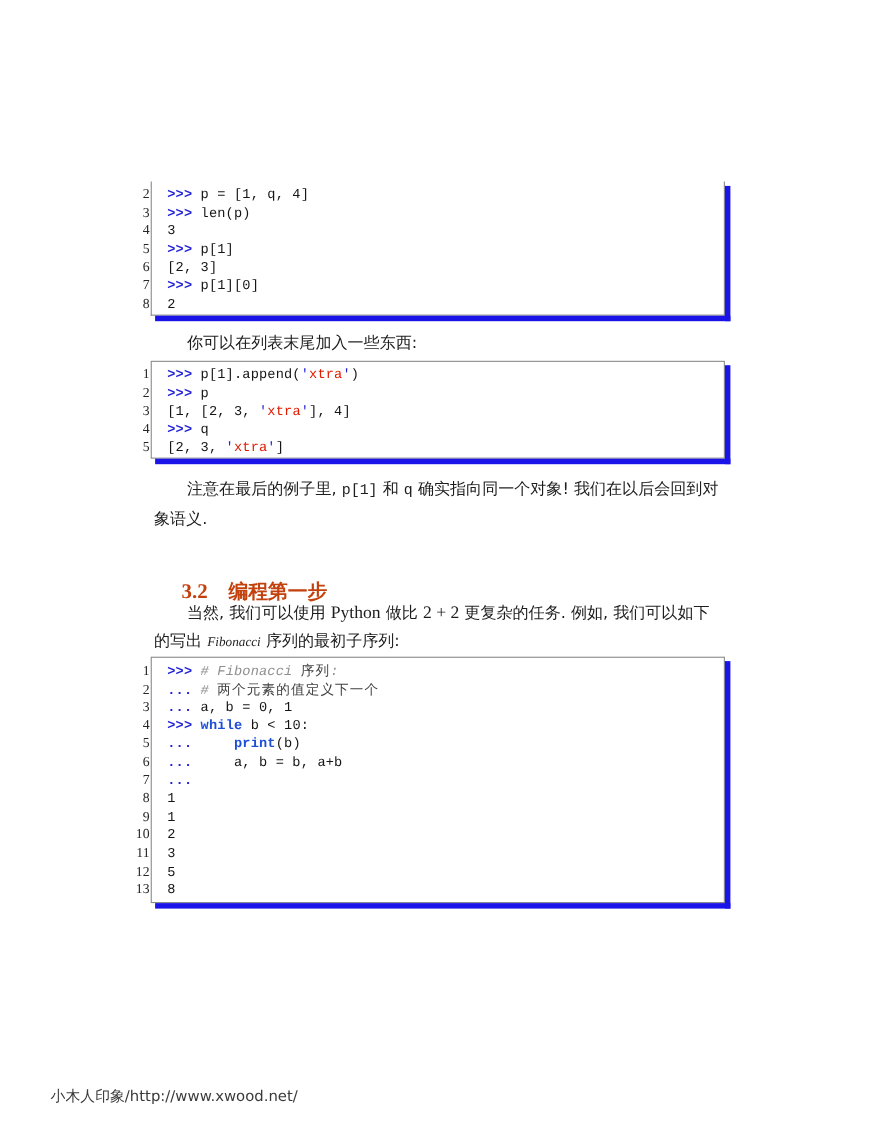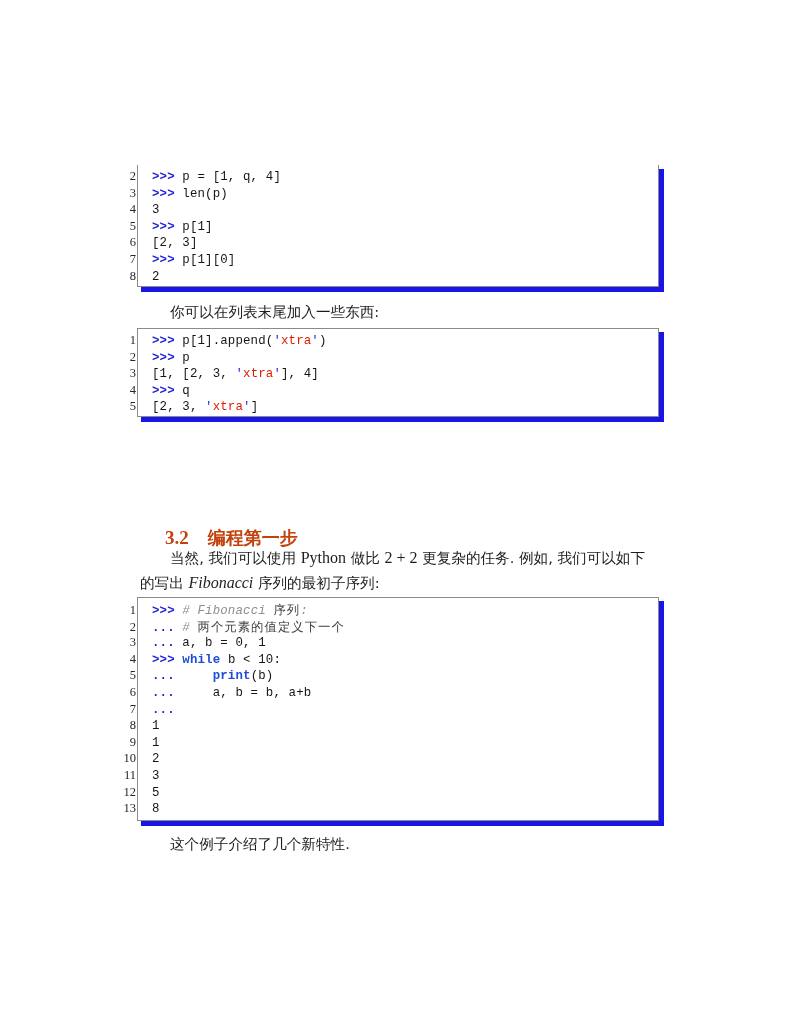--- a/index.html
+++ b/index.html
@@ -130,21 +130,21 @@
     width: 515px;
     left: 140px;
   }
   .para .lat {
     font-family: "Liberation Serif", serif;
     font-size: 16px;
   }
   .para .ital {
     font-family: "Liberation Serif", serif;
     font-style: italic;
-    font-size: 16px;
+    font-size: 12px;
   }
   .para .mono {
     font-family: "Liberation Mono", monospace;
     font-size: 13.6px;
   }
   .indent { text-indent: 30px; }
 
   
   .section-head {
     position: absolute;
@@ -206,20 +206,23 @@
           <div class="code-row"><span class="lineno">2</span><span class="codetext"><span class="tok-prompt">&gt;&gt;&gt;</span> p</span></div>
           <div class="code-row"><span class="lineno">3</span><span class="codetext">[1, [2, 3, <span class="tok-quote">'</span><span class="tok-str">xtra</span><span class="tok-quote">'</span>], 4]</span></div>
           <div class="code-row"><span class="lineno">4</span><span class="codetext"><span class="tok-prompt">&gt;&gt;&gt;</span> q</span></div>
           <div class="code-row"><span class="lineno">5</span><span class="codetext">[2, 3, <span class="tok-quote">'</span><span class="tok-str">xtra</span><span class="tok-quote">'</span>]</span></div>
         </div>
     </div>
     <div class="shadow-right"></div>
     <div class="shadow-bottom"></div>
   </div>
 
+  <div class="para indent" style="top:432px;">
+    <span>注意在最后的例子里, </span><span class="mono">p[1]</span><span> 和 </span><span class="mono">q</span><span> 确实指向同一个对象! 我们在以后会回到对象语义.</span>
+  </div>
 
   <div class="section-head">
     <span class="num">3.2</span><span>&nbsp;&nbsp;&nbsp;</span><span>编程第一步</span>
   </div>
 
   <div class="para indent" style="top:545px;">
     <span>当然, 我们可以使用 </span><span class="lat">Python</span><span> 做比 </span><span class="lat">2 + 2</span><span> 更复杂的任务. 例如, 我们可以如下的写出 </span><span class="ital">Fibonacci</span><span> 序列的最初子序列:</span>
   </div>
 
   <div class="listing" style="left:137px; top:597px; width:522px; height:224px;">
@@ -237,18 +240,16 @@
           <div class="code-row"><span class="lineno">10</span><span class="codetext">2</span></div>
           <div class="code-row"><span class="lineno">11</span><span class="codetext">3</span></div>
           <div class="code-row"><span class="lineno">12</span><span class="codetext">5</span></div>
           <div class="code-row"><span class="lineno">13</span><span class="codetext">8</span></div>
         </div>
     </div>
     <div class="shadow-right"></div>
     <div class="shadow-bottom"></div>
   </div>
 
-  <div class="para indent" style="top:831px;">
-    <span>这个例子介绍了几个新特性.</span>
-  </div>
-
+
+  <div class="watermark">小木人印象/http://www.xwood.net/</div>
 
 </div>
 
 </body></html>

